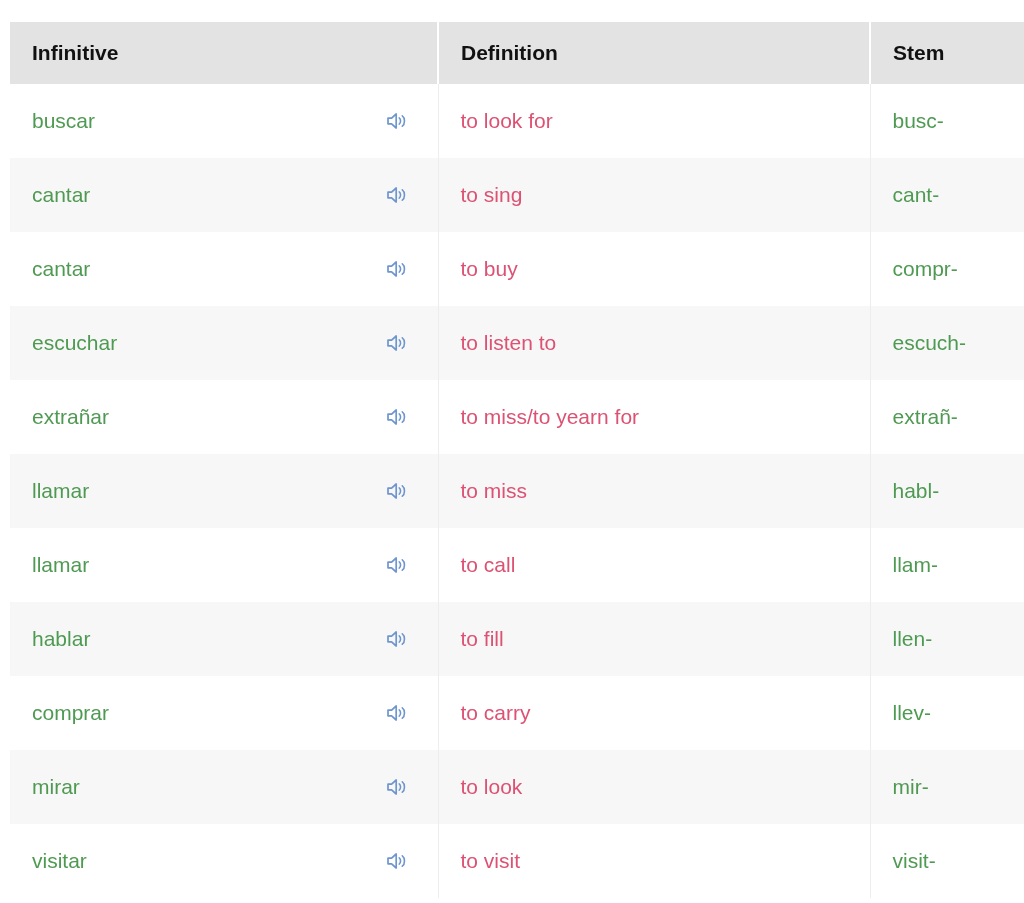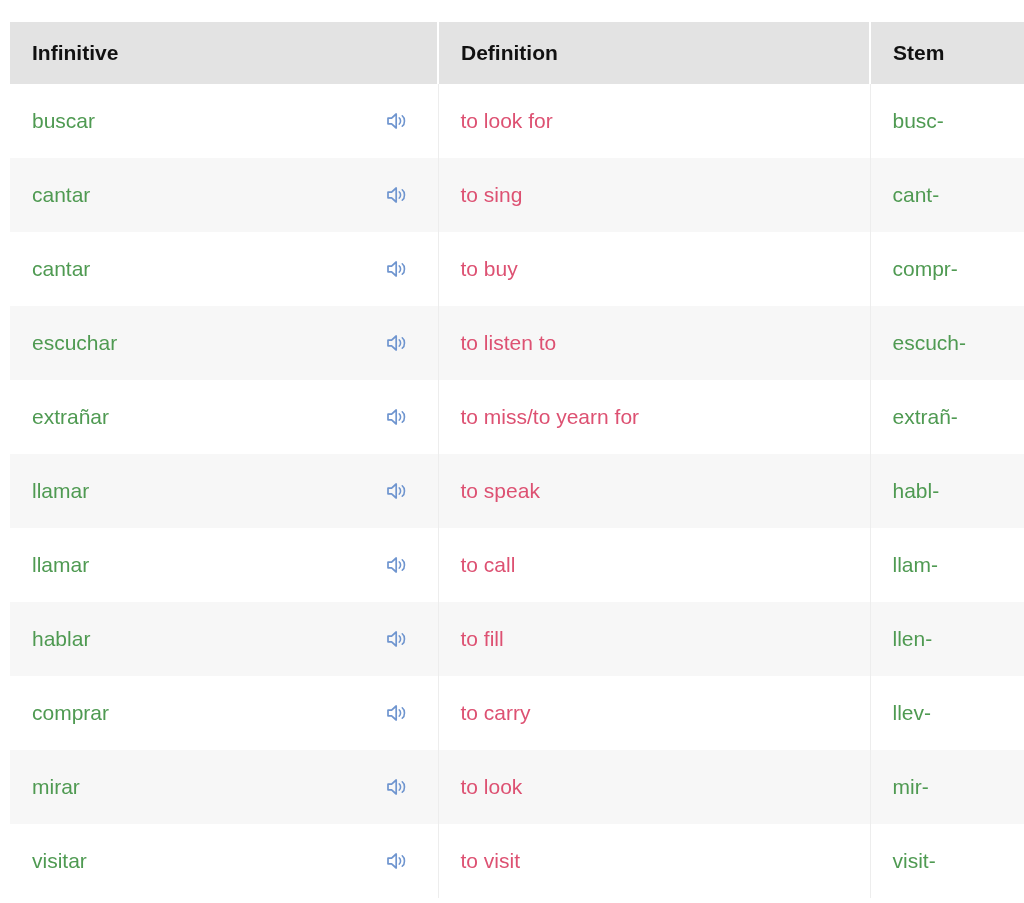--- a/index.html
+++ b/index.html
@@ -205,21 +205,21 @@
               <span class="infinitive-word">llamar</span>
               <button class="audio-btn">
                 <svg width="22" height="20" viewBox="0 0 22 20" fill="none" aria-hidden="true">
                   <path d="M2 7.2 H5.6 L10.2 3.0 V17.0 L5.6 12.8 H2 Z" stroke="#6f95cf" stroke-width="1.7" stroke-linejoin="round" fill="none"></path>
                   <path d="M13.2 6.9 C15.0 8.1 15.0 11.9 13.2 13.1" stroke="#6f95cf" stroke-width="1.6" stroke-linecap="round" fill="none"></path>
                   <path d="M16.3 4.8 C19.2 6.8 19.2 13.2 16.3 15.2" stroke="#6f95cf" stroke-width="1.6" stroke-linecap="round" fill="none"></path>
                 </svg>
               </button>
             </div>
           </td>
-          <td class="cell-definition">to speak</td>
+          <td class="cell-definition">to miss</td>
           <td class="cell-stem">habl-</td>
         </tr>
         <tr>
           <td class="cell-infinitive">
             <div class="infinitive-inner">
               <span class="infinitive-word">llamar</span>
               <button class="audio-btn">
                 <svg width="22" height="20" viewBox="0 0 22 20" fill="none" aria-hidden="true">
                   <path d="M2 7.2 H5.6 L10.2 3.0 V17.0 L5.6 12.8 H2 Z" stroke="#6f95cf" stroke-width="1.7" stroke-linejoin="round" fill="none"></path>
                   <path d="M13.2 6.9 C15.0 8.1 15.0 11.9 13.2 13.1" stroke="#6f95cf" stroke-width="1.6" stroke-linecap="round" fill="none"></path>

